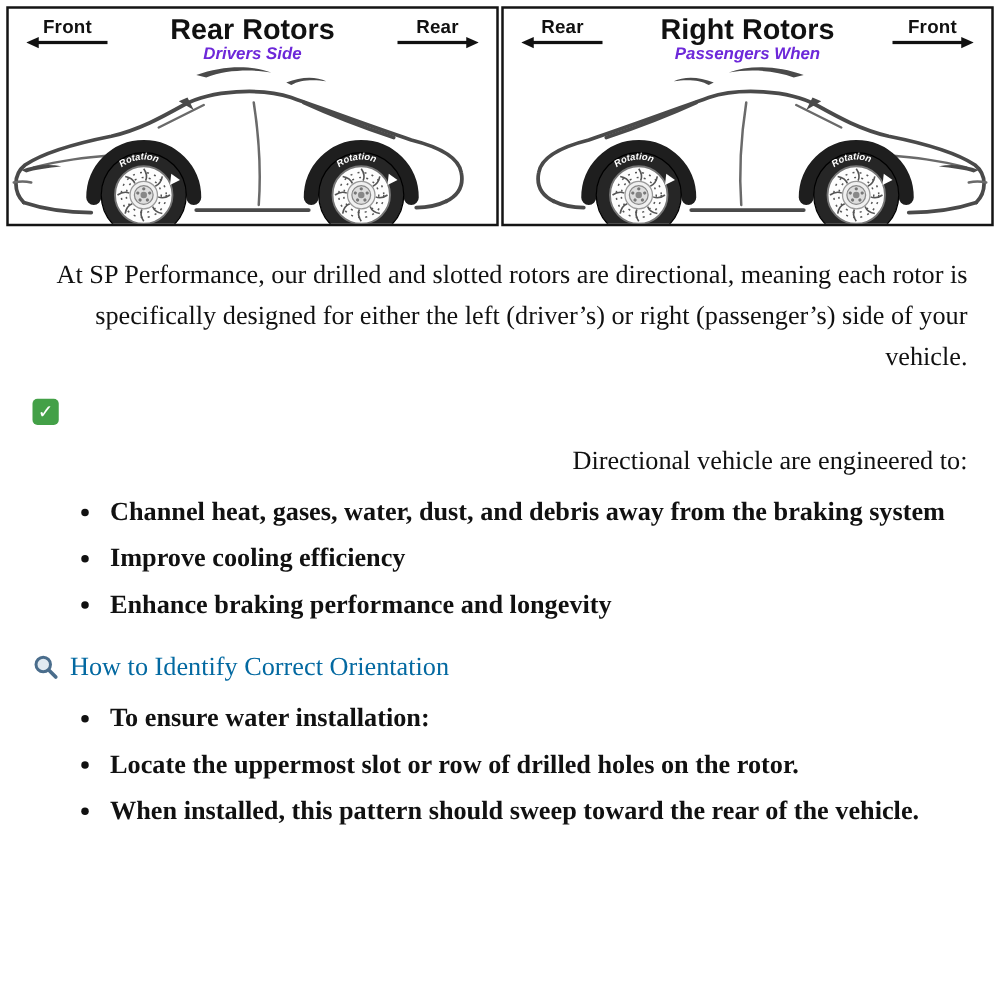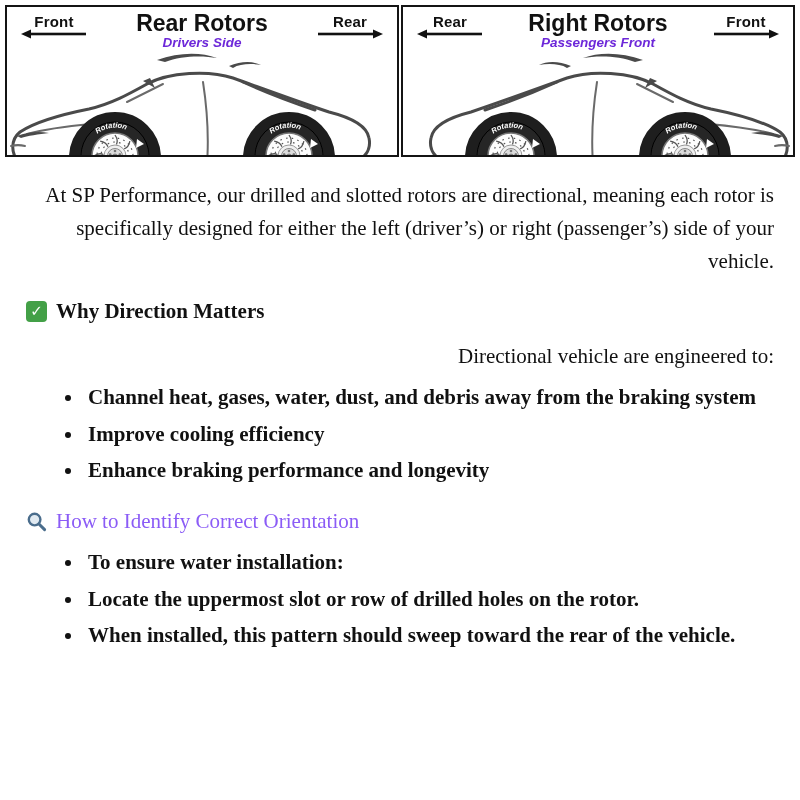--- a/index.html
+++ b/index.html
@@ -1,37 +1,37 @@
 <!DOCTYPE html>
 <html><head>
 <meta charset="utf-8">
 <style>
   * { margin:0; padding:0; box-sizing:border-box; }
   html,body { background:#fff; width:800px; }
   body { font-family:"Liberation Serif", serif; color:#111; }
 
   
   .diagram-row { display:flex; gap:2px; padding:5px 5px 0 5px; }
-  .panel { flex:1; border:2px solid #141414; background:#fff; height:152px; overflow:hidden; }
+  .panel { flex:1; border:2px solid #141414; background:#fff; height:176px; overflow:hidden; }
   .panel-header { display:grid; grid-template-columns:78px 1fr 78px; align-items:start; padding:6px 8px 0 8px; font-family:"Liberation Sans", sans-serif; }
   .dir-label { text-align:center; }
   .dir-label .word { font-weight:bold; font-size:15px; letter-spacing:.2px; display:block; }
   .dir-label svg { display:block; margin:-1px auto 0 auto; }
   .panel-title-block { text-align:center; margin-top:-2px; }
   .panel-title { font-weight:bold; font-size:23px; line-height:1.05; }
   .panel-subtitle { font-weight:bold; font-style:italic; font-size:13.5px; color:#6d28d9; }
   .car-wrap { margin-top:-6px; }
   .car-wrap svg { display:block; width:100%; height:auto; }
 
   
   .content { padding:10px 26px 0 26px; font-size:21px; line-height:1.56; }
   .content p { margin-top:12px;text-align:right; }
   .h-row { display:flex; align-items:center; gap:9px; margin-top:18px; }
   .h-bold { font-weight:bold; font-size:21px; }
-  .h-reg  { font-weight:normal; font-size:21px; color:#8b5cf6; }
+  .h-reg  { font-weight:normal; font-size:21px; color:#0369a1; }
   .check-icon { display:inline-flex; width:21px; height:21px; background:#43a047; border-radius:4px;
                 color:#fff; font-size:15px; font-weight:bold; align-items:center; justify-content:center;
                 font-family:"DejaVu Sans", sans-serif; flex:0 0 auto; }
   .magnifier-icon { display:inline-flex; flex:0 0 auto; }
   ul.bullets { margin:8px 0 0 0; padding-left:58px; list-style:disc; }
   ul.bullets li { margin:4px 0; padding-left:4px;font-weight:bold; }
 </style>
 </head>
 <body>
 
@@ -131,21 +131,21 @@
     <div class="panel-header">
       <div class="dir-label">
         <span class="word">Rear</span>
         <svg width="66" height="10">
           <polygon points="0,5 10,0.5 10,9.5" fill="#111"></polygon>
           <rect x="9" y="3.7" width="56" height="2.6" fill="#111"></rect>
         </svg>
       </div>
       <div class="panel-title-block">
         <div class="panel-title">Right Rotors</div>
-        <div class="panel-subtitle">Passengers Front</div>
+        <div class="panel-subtitle">Passengers When</div>
       </div>
       <div class="dir-label">
         <span class="word">Front</span>
         <svg width="66" height="10">
           <rect x="1" y="3.7" width="56" height="2.6" fill="#111"></rect>
           <polygon points="66,5 56,0.5 56,9.5" fill="#111"></polygon>
         </svg>
       </div>
     </div>
 
@@ -158,21 +158,20 @@
     </div>
   </div>
 </div>
 
 <div class="content">
 
   <p>At SP Performance, our drilled and slotted rotors are directional, meaning each rotor is specifically designed for either the left (driver’s) or right (passenger’s) side of your vehicle.</p>
 
   <div class="h-row">
     <span class="check-icon">✓</span>
-    <span class="h-bold">Why Direction Matters</span>
   </div>
 
   <p>Directional vehicle are engineered to:</p>
 
   <ul class="bullets">
     <li>Channel heat, gases, water, dust, and debris away from the braking system</li>
     <li>Improve cooling efficiency</li>
     <li>Enhance braking performance and longevity</li>
   </ul>
 

